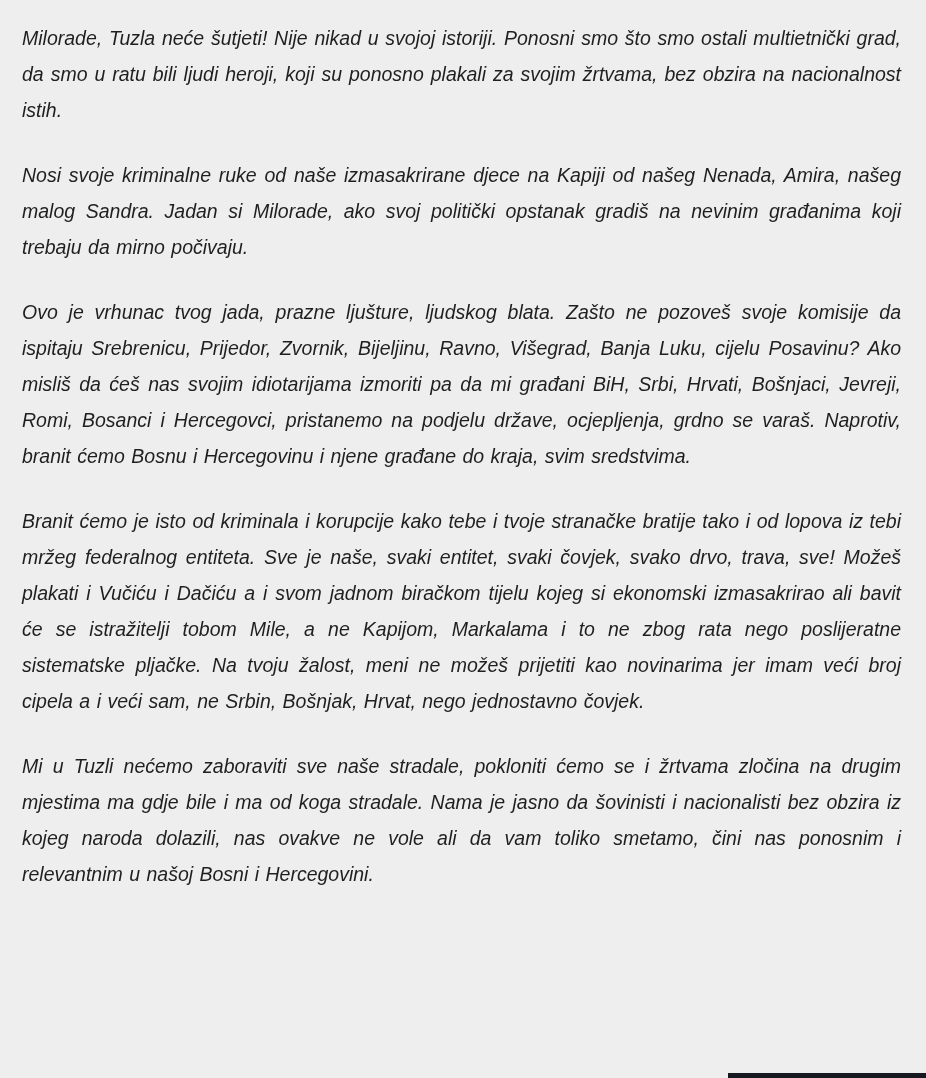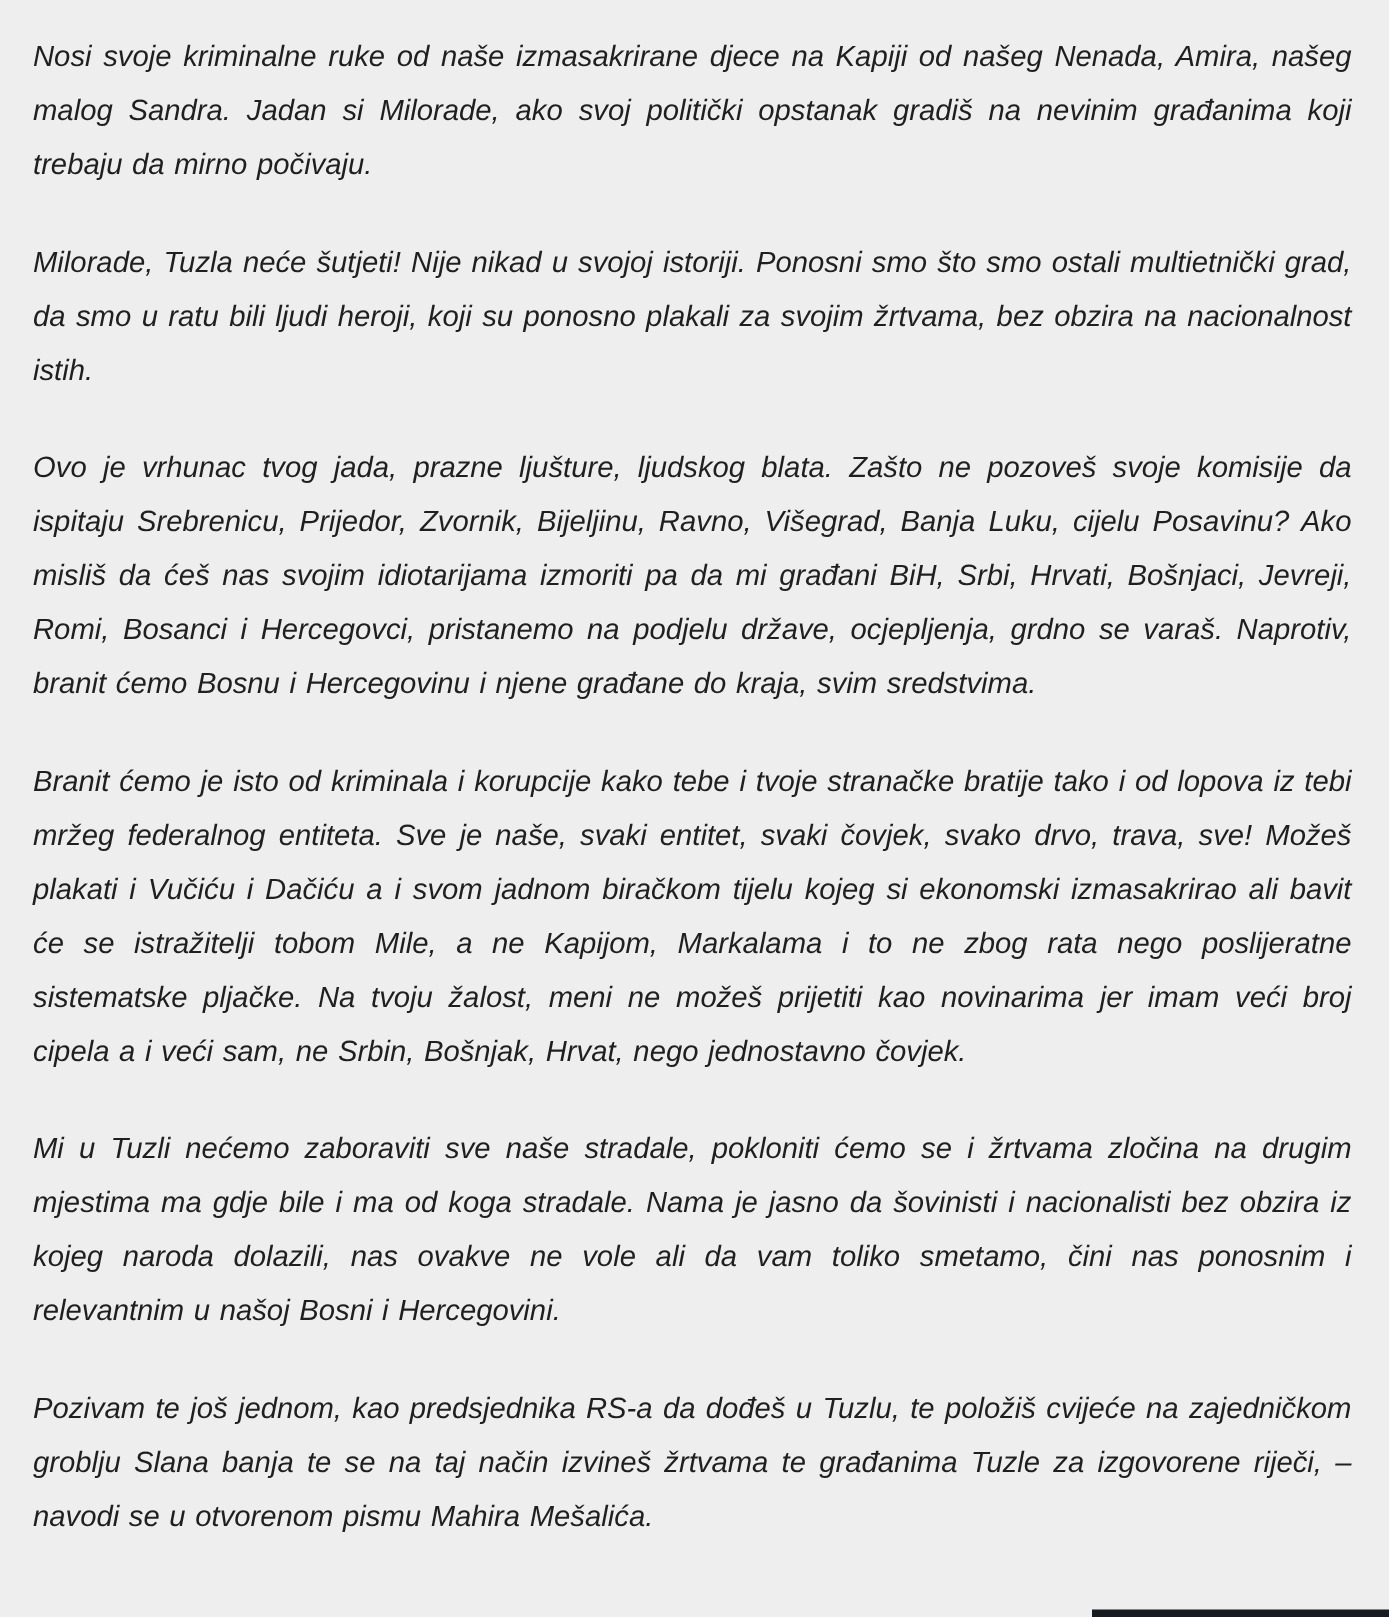--- a/index.html
+++ b/index.html
@@ -35,21 +35,20 @@
     right: 0;
     width: 198px;
     height: 5px;
     background: #171920;
   }
 </style>
 </head>
 <body>
 
 <div class="article">
+  <p>Milorade, Tuzla neće šutjeti! Nije nikad u svojoj istoriji. Ponosni smo što smo ostali multietnički grad, da smo u ratu bili ljudi heroji, koji su ponosno plakali za svojim žrtvama, bez obzira na nacionalnost istih.</p>
   <p>Nosi svoje kriminalne ruke od naše izmasakrirane djece na Kapiji od našeg Nenada, Amira, našeg malog Sandra. Jadan si Milorade, ako svoj politički opstanak gradiš na nevinim građanima koji trebaju da mirno počivaju.</p>
-  <p>Milorade, Tuzla neće šutjeti! Nije nikad u svojoj istoriji. Ponosni smo što smo ostali multietnički grad, da smo u ratu bili ljudi heroji, koji su ponosno plakali za svojim žrtvama, bez obzira na nacionalnost istih.</p>
   <p>Ovo je vrhunac tvog jada, prazne ljušture, ljudskog blata. Zašto ne pozoveš svoje komisije da ispitaju Srebrenicu, Prijedor, Zvornik, Bijeljinu, Ravno, Višegrad, Banja Luku, cijelu Posavinu? Ako misliš da ćeš nas svojim idiotarijama izmoriti pa da mi građani BiH, Srbi, Hrvati, Bošnjaci, Jevreji, Romi, Bosanci i Hercegovci, pristanemo na podjelu države, ocjepljenja, grdno se varaš. Naprotiv, branit ćemo Bosnu i Hercegovinu i njene građane do kraja, svim sredstvima.</p>
   <p>Branit ćemo je isto od kriminala i korupcije kako tebe i tvoje stranačke bratije tako i od lopova iz tebi mržeg federalnog entiteta. Sve je naše, svaki entitet, svaki čovjek, svako drvo, trava, sve! Možeš plakati i Vučiću i Dačiću a i svom jadnom biračkom tijelu kojeg si ekonomski izmasakrirao ali bavit će se istražitelji tobom Mile, a ne Kapijom, Markalama i to ne zbog rata nego poslijeratne sistematske pljačke. Na tvoju žalost, meni ne možeš prijetiti kao novinarima jer imam veći broj cipela a i veći sam, ne Srbin, Bošnjak, Hrvat, nego jednostavno čovjek.</p>
   <p>Mi u Tuzli nećemo zaboraviti sve naše stradale, pokloniti ćemo se i žrtvama zločina na drugim mjestima ma gdje bile i ma od koga stradale. Nama je jasno da šovinisti i nacionalisti bez obzira iz kojeg naroda dolazili, nas ovakve ne vole ali da vam toliko smetamo, čini nas ponosnim i relevantnim u našoj Bosni i Hercegovini.</p>
-  <p>Pozivam te još jednom, kao predsjednika RS-a da dođeš u Tuzlu, te položiš cvijeće na zajedničkom groblju Slana banja te se na taj način izvineš žrtvama te građanima Tuzle za izgovorene riječi, – navodi se u otvorenom pismu Mahira Mešalića.</p>
 </div>
 
 <div class="bottom-bar"></div>
 
 </body></html>

